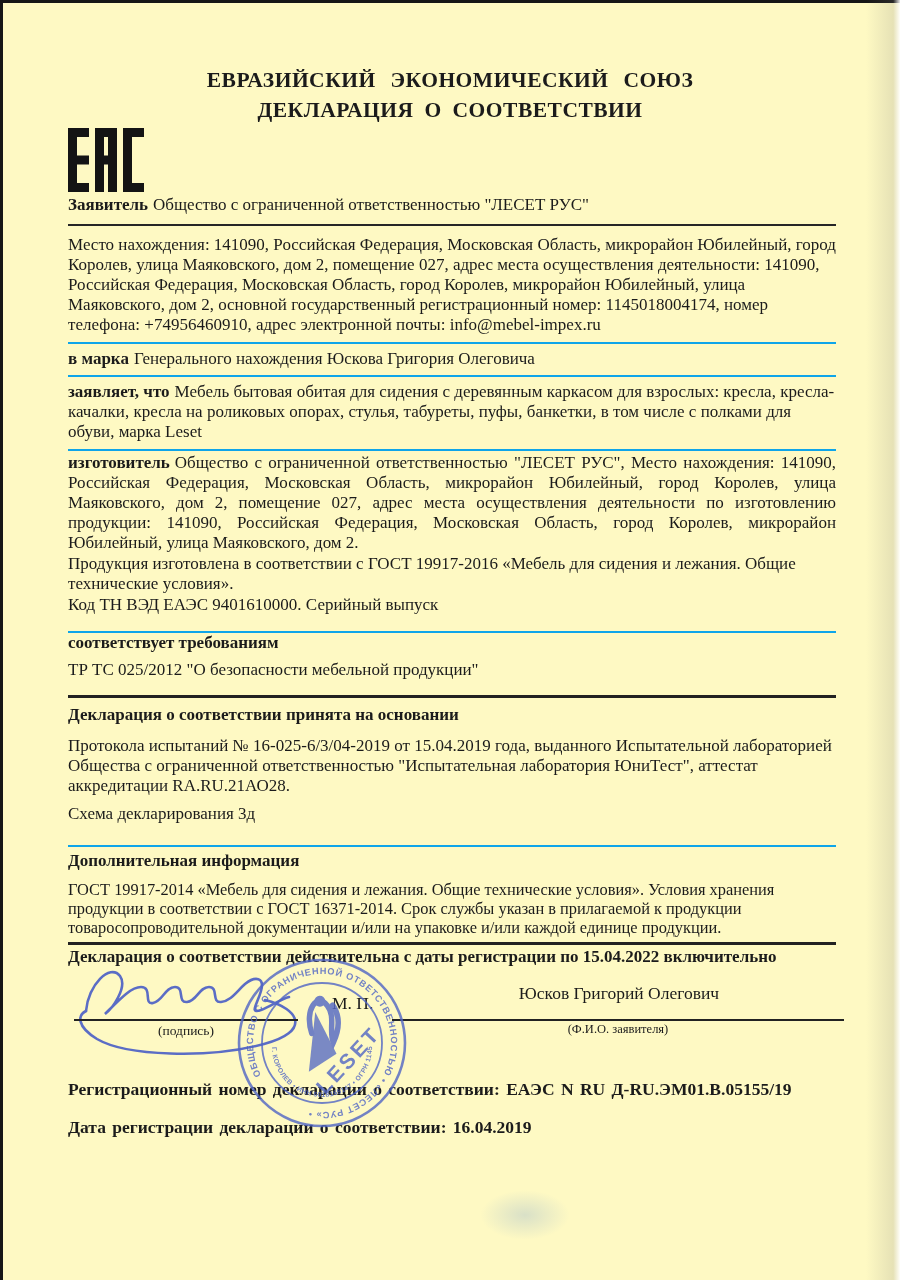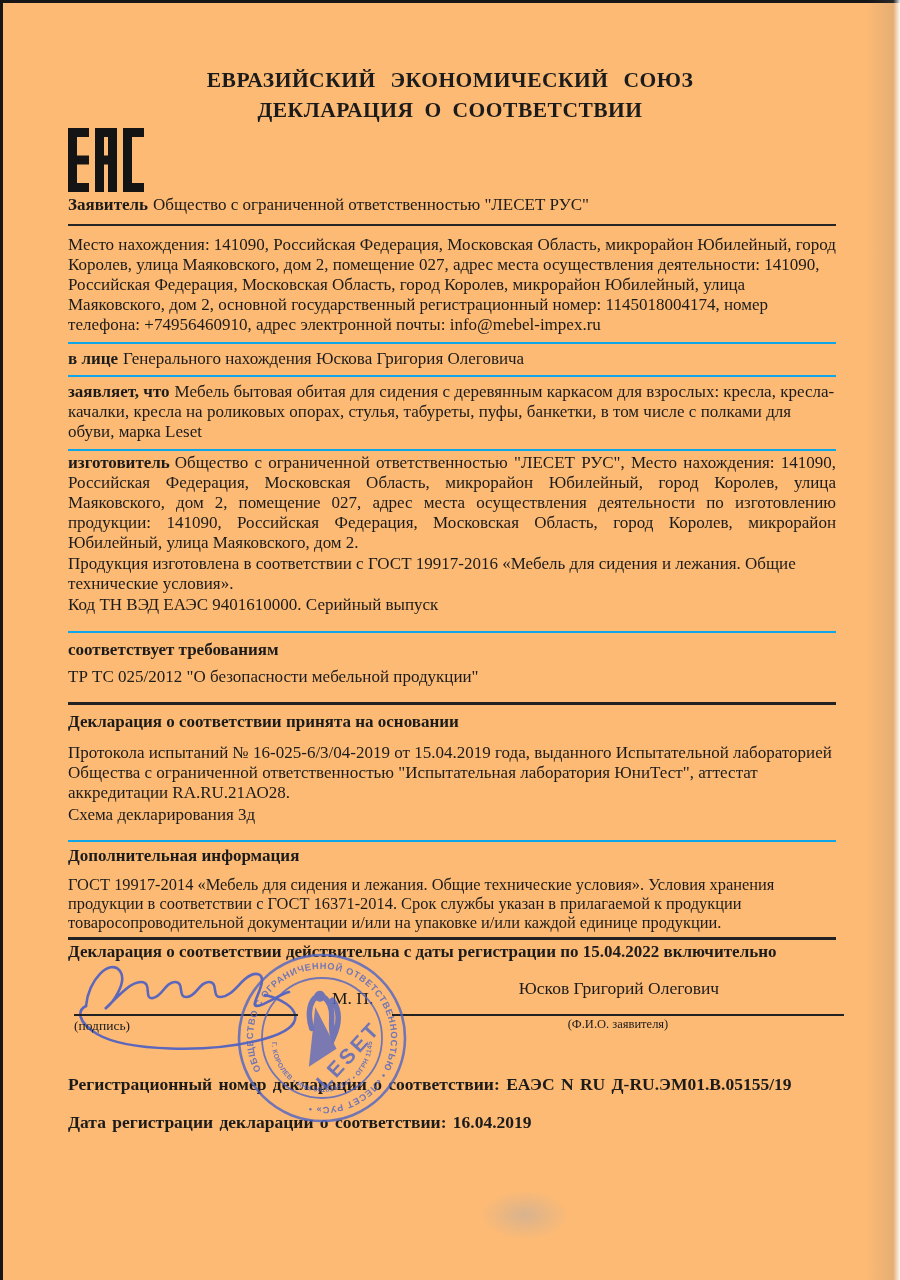--- a/index.html
+++ b/index.html
@@ -1,18 +1,18 @@
 <!DOCTYPE html>
 <html><head>
 <meta charset="utf-8">
 <style>
   html,body{margin:0;padding:0;background:#e9e9e7;}
   .page{
     position:relative;width:900px;height:1280px;margin:0 auto;
-    background:#fdba74;overflow:hidden;
+    background:#fef9c3;overflow:hidden;
     font-family:"Liberation Serif","DejaVu Serif",serif;
     color:#1b1b1b;
   }
   
   .edge-top{position:absolute;top:0;left:0;width:100%;height:3px;background:#161616;}
   .edge-left{position:absolute;top:0;left:0;width:3px;height:100%;background:#161616;}
   .edge-right{position:absolute;top:0;right:0;width:34px;height:100%;
     background:linear-gradient(to right,rgba(120,120,118,0) 0%,rgba(120,120,118,.18) 80%,rgba(255,255,255,.9) 100%);}
   .smudge{position:absolute;left:480px;top:1190px;width:90px;height:50px;border-radius:50%;
     background:radial-gradient(ellipse at center,rgba(120,160,210,.28),rgba(120,160,210,0) 70%);}
@@ -33,32 +33,32 @@
   .hr3{border-bottom:3px solid #222;}
   .bold{font-weight:bold;}
 
   #row-applicant{margin-top:73px;padding-bottom:9px;}
   #block-location{margin-top:9px;padding-bottom:7px;}
   #row-person{margin-top:5px;padding-bottom:6px;}
   #block-declares{margin-top:5px;padding-bottom:7px;}
   #block-manufacturer{margin-top:2px;}
   #made-per{margin-top:1px;}
   #tn-ved{margin-top:1px;padding-bottom:16px;}
-  #conforms-heading{margin-top:7px;}
+  #conforms-heading{margin-top:0;}
   #conforms-text{margin-top:7px;padding-bottom:15px;}
   #basis-heading{margin-top:7px;}
   #basis-text{margin-top:11px;}
-  #scheme{margin-top:2px;padding-bottom:15px;}
+  #scheme{margin-top:8px;padding-bottom:21px;}
   #additional-heading{margin-top:4px;}
   #additional-text{margin-top:9px;padding-bottom:4px;font-size:16.4px;}
   #validity{margin-top:2px;}
 
   .sig-zone{position:relative;height:102px;margin-top:2px;}
   .sig-line{position:absolute;left:6px;top:50px;width:224px;border-top:2px solid #222;}
-  .sig-label{position:absolute;left:6px;top:54px;width:224px;text-align:left;font-size:13.5px;}
+  .sig-label{position:absolute;left:6px;top:54px;width:224px;text-align:center;font-size:13.5px;}
   .mp{position:absolute;left:264px;top:24px;font-size:17.5px;}
   .fio{position:absolute;left:328px;top:14px;width:446px;text-align:center;font-size:17.5px;}
   .fio-line{position:absolute;left:324px;top:50px;width:452px;border-top:2px solid #222;}
   .fio-label{position:absolute;left:324px;top:53px;width:452px;text-align:center;font-size:12.5px;}
   .sig-svg{position:absolute;left:0px;top:-22px;}
   .stamp{position:absolute;left:166px;top:-14px;opacity:.8;}
 
   #reg-number{margin-top:8px;}
   #reg-date{margin-top:17px;}
   .footer-row{font-size:17.5px;font-weight:bold;word-spacing:2px;}
@@ -100,21 +100,21 @@
 
   <div class="content">
 
     <div id="row-applicant" class="row hr25">
       <b class="lbl">Заявитель</b><span>Общество с ограниченной ответственностью "ЛЕСЕТ РУС"</span>
     </div>
 
     <div id="block-location" class="para hr2">Место нахождения: 141090, Российская Федерация, Московская Область, микрорайон Юбилейный, город Королев, улица Маяковского,  дом 2, помещение 027, адрес места осуществления деятельности: 141090, Российская Федерация, Московская Область, город Королев, микрорайон Юбилейный, улица Маяковского,  дом 2, основной государственный регистрационный номер: 1145018004174, номер телефона: +74956460910, адрес электронной почты: info@mebel-impex.ru</div>
 
     <div id="row-person" class="row hr2">
-      <b class="lbl">в лице</b><span>Генерального нахождения Юскова Григория Олеговича</span>
+      <b class="lbl">в марка</b><span>Генерального нахождения Юскова Григория Олеговича</span>
     </div>
 
     <div id="block-declares" class="para hr2">
       <b class="lbl">заявляет, что</b><span>Мебель бытовая обитая для сидения с деревянным каркасом для взрослых: кресла, кресла-качалки, кресла на роликовых опорах, стулья, табуреты, пуфы, банкетки, в том числе с полками для обуви, марка Leset</span>
     </div>
 
     <div id="block-manufacturer" class="para just">
       <b class="lbl">изготовитель</b><span>Общество с ограниченной ответственностью "ЛЕСЕТ РУС", Место нахождения: 141090, Российская Федерация, Московская Область, микрорайон Юбилейный, город Королев, улица Маяковского, дом 2, помещение 027, адрес места осуществления деятельности по изготовлению продукции: 141090, Российская Федерация, Московская Область, город Королев, микрорайон Юбилейный, улица Маяковского, дом 2.</span>
     </div>
 

